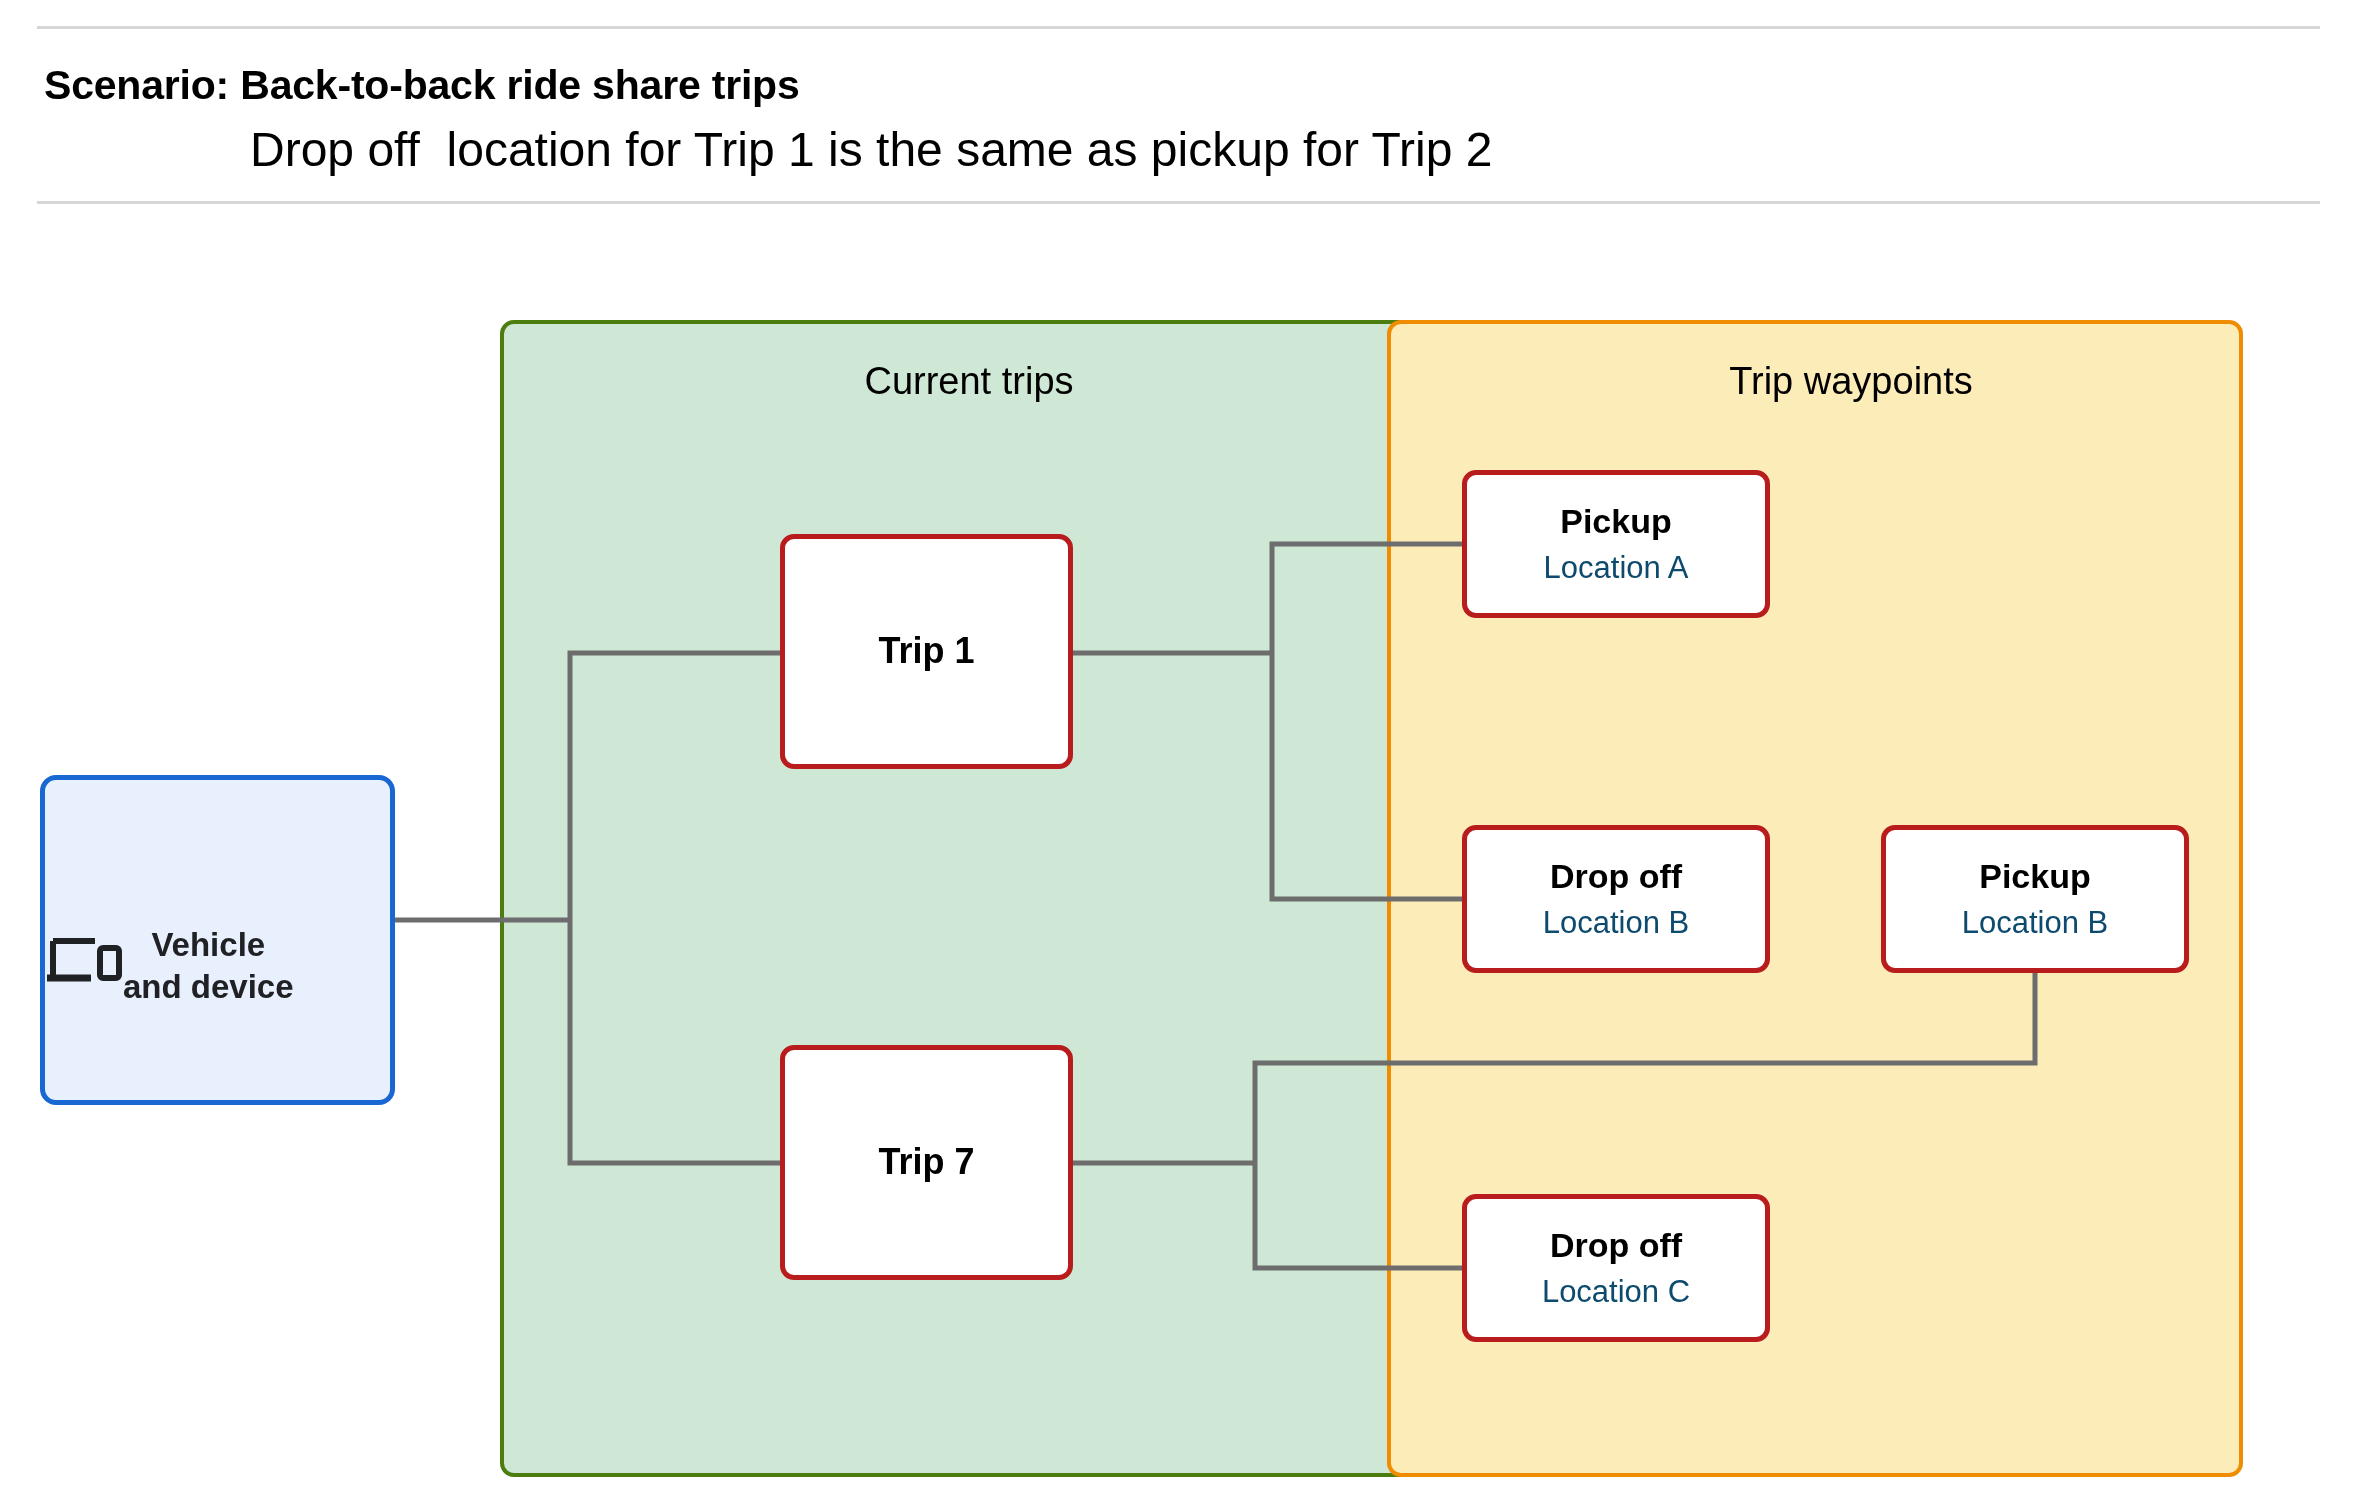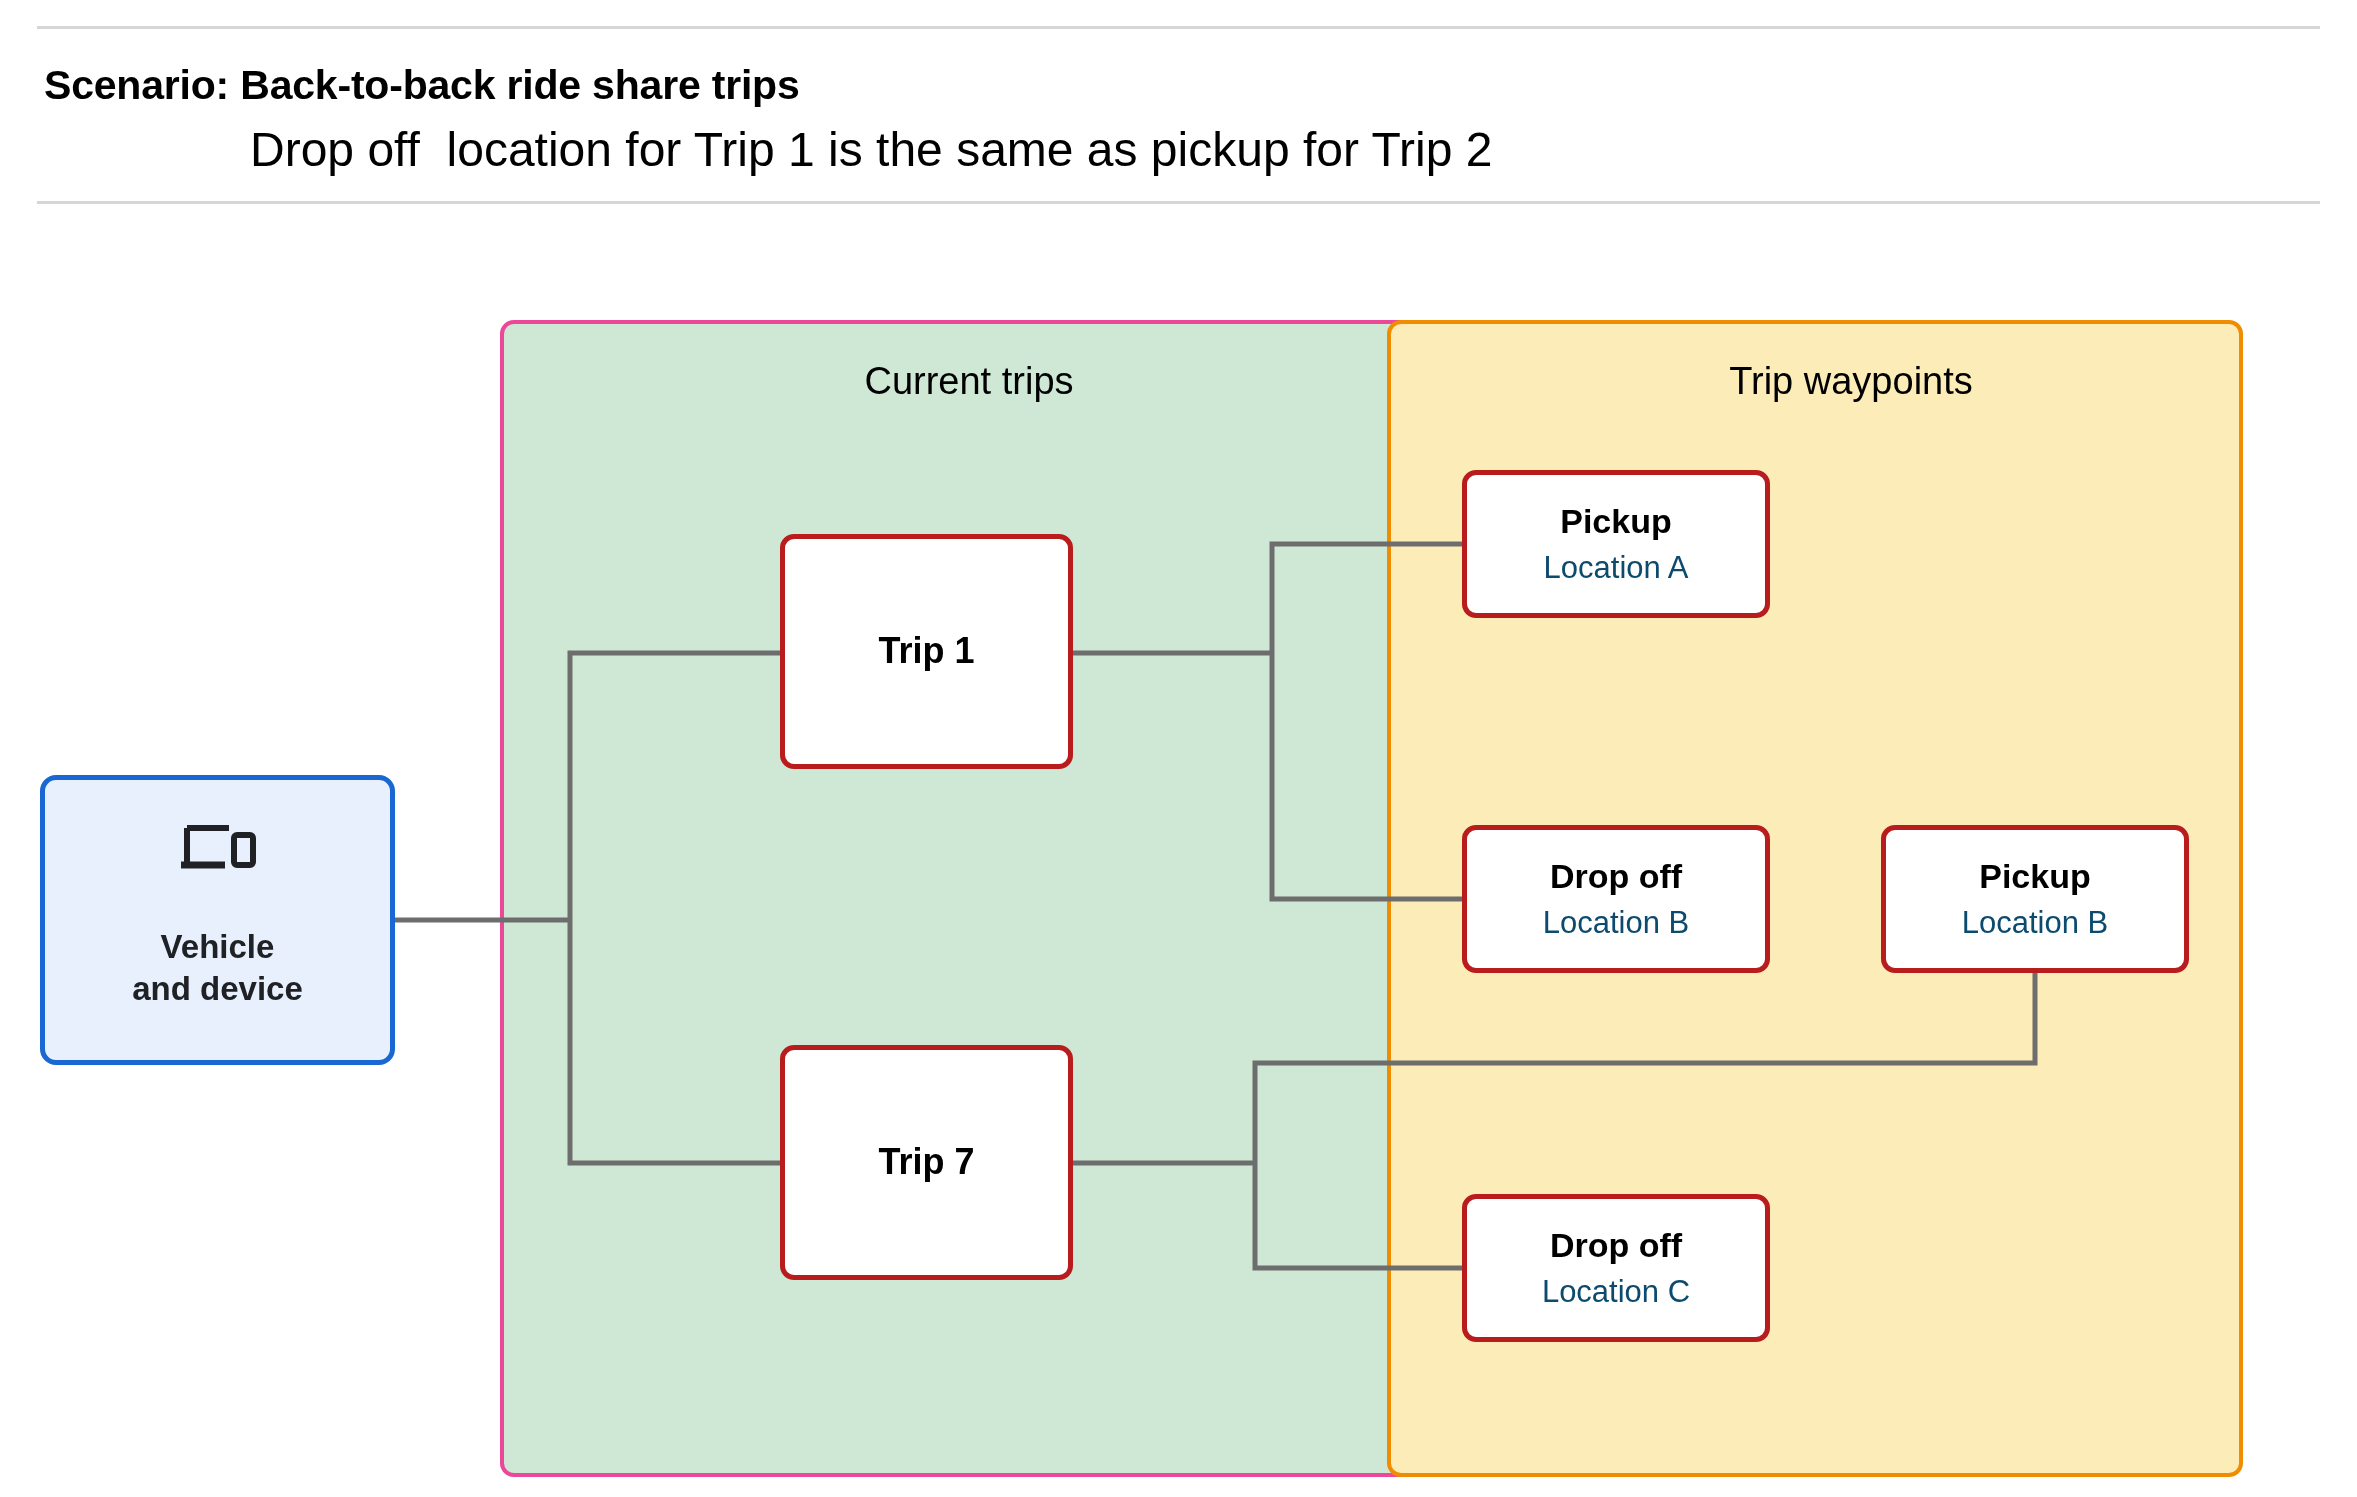--- a/index.html
+++ b/index.html
@@ -69,21 +69,21 @@
     color: #000000;
     white-space: pre;
   }
 
   #panel-current-trips {
     left: 500px;
     top: 320px;
     width: 938px;
     height: 1157px;
     background: #cfe8d5;
-    border: 4px solid #ec4899;
+    border: 4px solid #4d7c0f;
   }
   #panel-current-trips .panel-title { top: 36px; }
 
   #panel-trip-waypoints {
     left: 1387px;
     top: 320px;
     width: 856px;
     height: 1157px;
     background: #fcecb8;
     border: 4px solid #f08c00;
@@ -173,27 +173,26 @@
     width: 308px;
     height: 148px;
   }
 
   
   #node-vehicle-device {
     position: absolute;
     left: 40px;
     top: 775px;
     width: 355px;
-    height: 290px;
+    height: 330px;
     box-sizing: border-box;
     border-radius: 16px;
     background: #e8f0fe;
     border: 5px solid #1967d2;
     display: flex;
-    flex-direction: column;
     align-items: center;
     justify-content: flex-start;
   }
   #vehicle-device-icon {
     margin-top: 42px;
     width: 78px;
     height: 52px;
   }
   #vehicle-device-label {
     margin-top: 52px;

